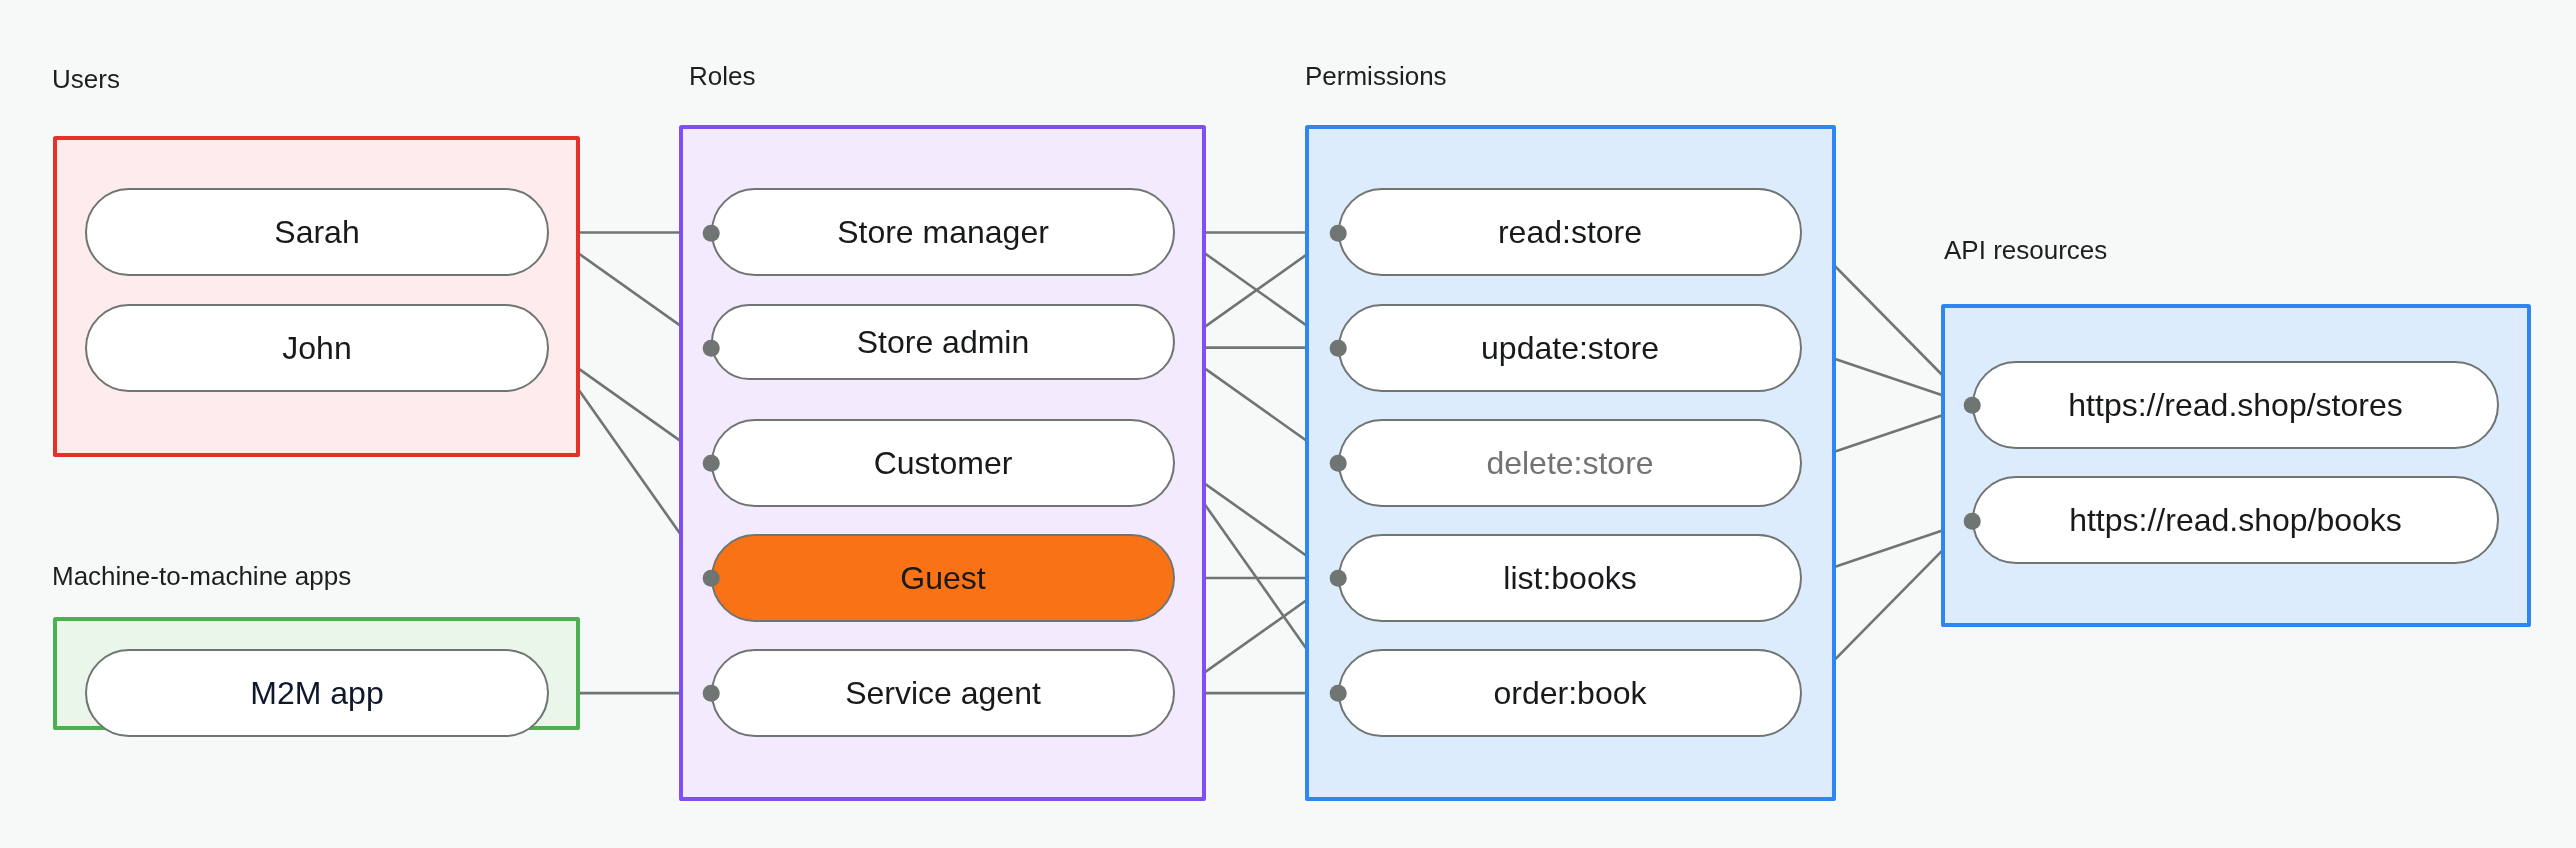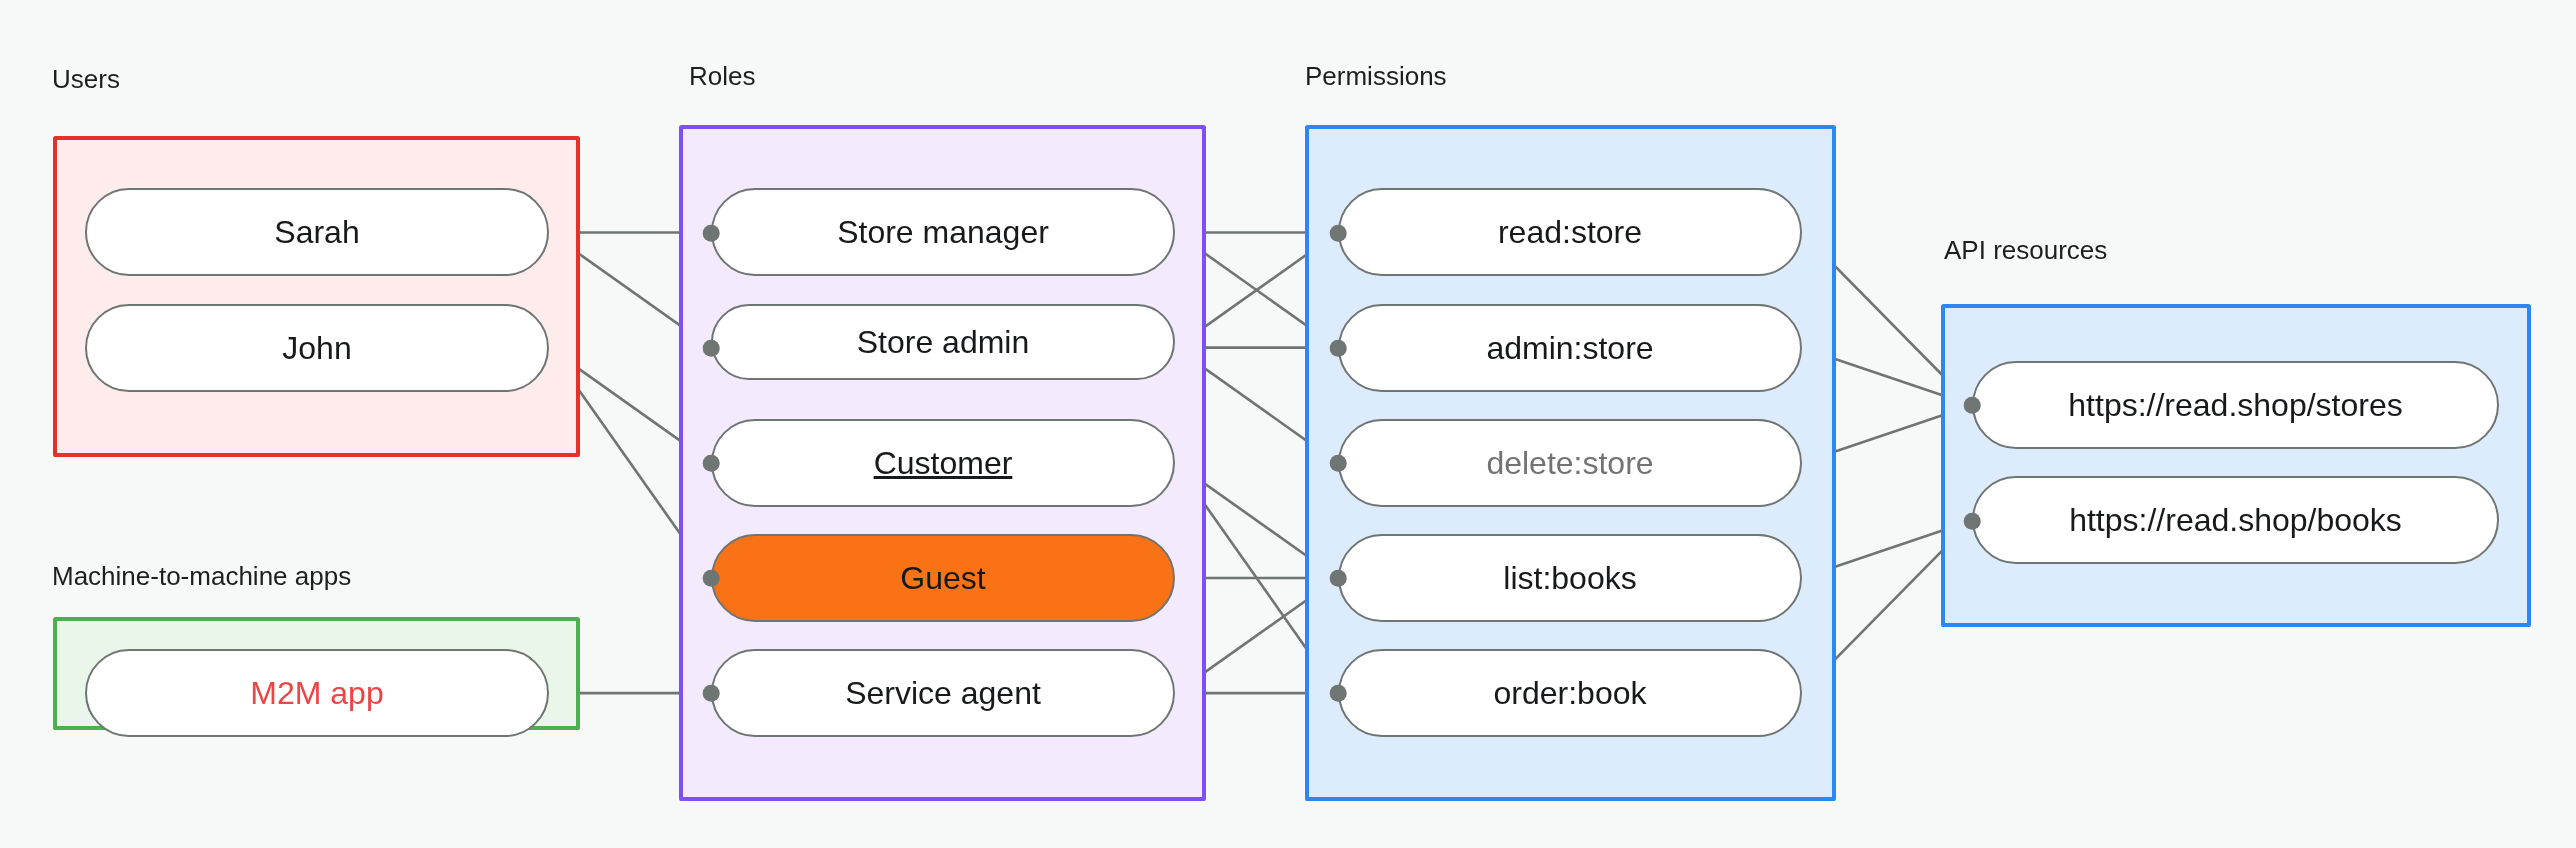--- a/index.html
+++ b/index.html
@@ -88,32 +88,32 @@
       <line x1="2065" y1="662.5" x2="2260" y2="596.5" stroke="#6f7572" stroke-width="3"></line>
       <line x1="2065" y1="794.5" x2="2260" y2="596.5" stroke="#6f7572" stroke-width="3"></line>
     </svg>
   <div id="groups-layer">
       <div class="group-box" style="left: 53px; top: 136px; width: 527px; height: 321px; border-color: rgb(230, 48, 42); background: rgb(253, 236, 235);"></div>
       <div class="group-label" style="left: 52px; top: 66px;">Users</div>
       <div class="node" style="left: 85px; top: 188px; width: 464px; height: 88px; border-color: rgb(111, 117, 114); background: rgb(255, 255, 255); color: rgb(23, 25, 26);">Sarah</div>
       <div class="node" style="left: 85px; top: 304px; width: 464px; height: 88px; border-color: rgb(111, 117, 114); background: rgb(255, 255, 255); color: rgb(23, 25, 26);">John</div>
       <div class="group-box" style="left: 53px; top: 617px; width: 527px; height: 113px; border-color: rgb(76, 175, 80); background: rgb(233, 246, 233);"></div>
       <div class="group-label" style="left: 52px; top: 563px;">Machine-to-machine apps</div>
-      <div class="node" style="left: 85px; top: 649px; width: 464px; height: 88px; border-color: rgb(111, 117, 114); background: rgb(255, 255, 255); color: #ef4444;">M2M app</div>
+      <div class="node" style="left: 85px; top: 649px; width: 464px; height: 88px; border-color: rgb(111, 117, 114); background: rgb(255, 255, 255); color: #0f172a;">M2M app</div>
       <div class="group-box" style="left: 679px; top: 125px; width: 527px; height: 676px; border-color: rgb(127, 78, 245); background: rgb(243, 235, 253);"></div>
       <div class="group-label" style="left: 689px; top: 63px;">Roles</div>
       <div class="node" style="left: 711px; top: 188px; width: 464px; height: 88px; border-color: rgb(111, 117, 114); background: rgb(255, 255, 255); color: rgb(23, 25, 26);">Store manager</div>
       <div class="node" style="left: 711px; top: 304px; width: 464px; height: 76px; border-color: rgb(111, 117, 114); background: rgb(255, 255, 255); color: rgb(23, 25, 26);">Store admin</div>
-      <div class="node" style="left: 711px; top: 419px; width: 464px; height: 88px; border-color: rgb(111, 117, 114); background: rgb(255, 255, 255); color: rgb(23, 25, 26); text-decoration: underline;">Customer</div>
+      <div class="node" style="left: 711px; top: 419px; width: 464px; height: 88px; border-color: rgb(111, 117, 114); background: rgb(255, 255, 255); color: rgb(23, 25, 26);">Customer</div>
       <div class="node" style="left: 711px; top: 534px; width: 464px; height: 88px; border-color: rgb(111, 117, 114); background: #f97316; color: rgb(23, 25, 26);">Guest</div>
       <div class="node" style="left: 711px; top: 649px; width: 464px; height: 88px; border-color: rgb(111, 117, 114); background: rgb(255, 255, 255); color: rgb(23, 25, 26);">Service agent</div>
       <div class="group-box" style="left: 1305px; top: 125px; width: 531px; height: 676px; border-color: rgb(46, 134, 240); background: rgb(221, 236, 253);"></div>
       <div class="group-label" style="left: 1305px; top: 63px;">Permissions</div>
       <div class="node" style="left: 1338px; top: 188px; width: 464px; height: 88px; border-color: rgb(111, 117, 114); background: rgb(255, 255, 255); color: rgb(23, 25, 26);">read:store</div>
-      <div class="node" style="left: 1338px; top: 304px; width: 464px; height: 88px; border-color: rgb(111, 117, 114); background: rgb(255, 255, 255); color: rgb(23, 25, 26);">admin:store</div>
+      <div class="node" style="left: 1338px; top: 304px; width: 464px; height: 88px; border-color: rgb(111, 117, 114); background: rgb(255, 255, 255); color: rgb(23, 25, 26);">update:store</div>
       <div class="node" style="left: 1338px; top: 419px; width: 464px; height: 88px; border-color: rgb(111, 117, 114); background: rgb(255, 255, 255); color: #737373;">delete:store</div>
       <div class="node" style="left: 1338px; top: 534px; width: 464px; height: 88px; border-color: rgb(111, 117, 114); background: rgb(255, 255, 255); color: rgb(23, 25, 26);">list:books</div>
       <div class="node" style="left: 1338px; top: 649px; width: 464px; height: 88px; border-color: rgb(111, 117, 114); background: rgb(255, 255, 255); color: rgb(23, 25, 26);">order:book</div>
       <div class="group-box" style="left: 1941px; top: 304px; width: 590px; height: 323px; border-color: rgb(46, 134, 240); background: rgb(221, 236, 253);"></div>
       <div class="group-label" style="left: 1944px; top: 237px;">API resources</div>
       <div class="node" style="left: 1972px; top: 361px; width: 527px; height: 88px; border-color: rgb(111, 117, 114); background: rgb(255, 255, 255); color: rgb(23, 25, 26);">https://read.shop/stores</div>
       <div class="node" style="left: 1972px; top: 476px; width: 527px; height: 88px; border-color: rgb(111, 117, 114); background: rgb(255, 255, 255); color: rgb(23, 25, 26);">https://read.shop/books</div>
       <div class="port" style="left: 711px; top: 233px; background: rgb(111, 117, 114);"></div>
       <div class="port" style="left: 711px; top: 348px; background: rgb(111, 117, 114);"></div>
       <div class="port" style="left: 711px; top: 463px; background: rgb(111, 117, 114);"></div>

